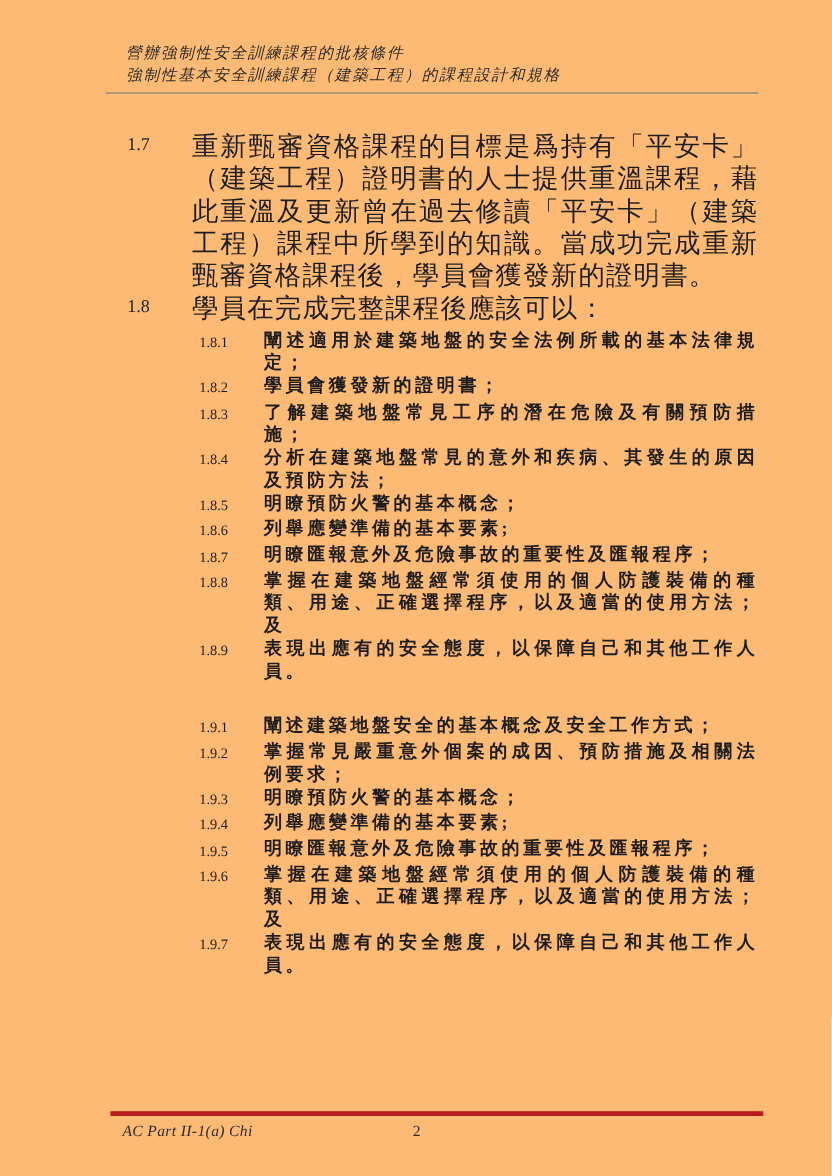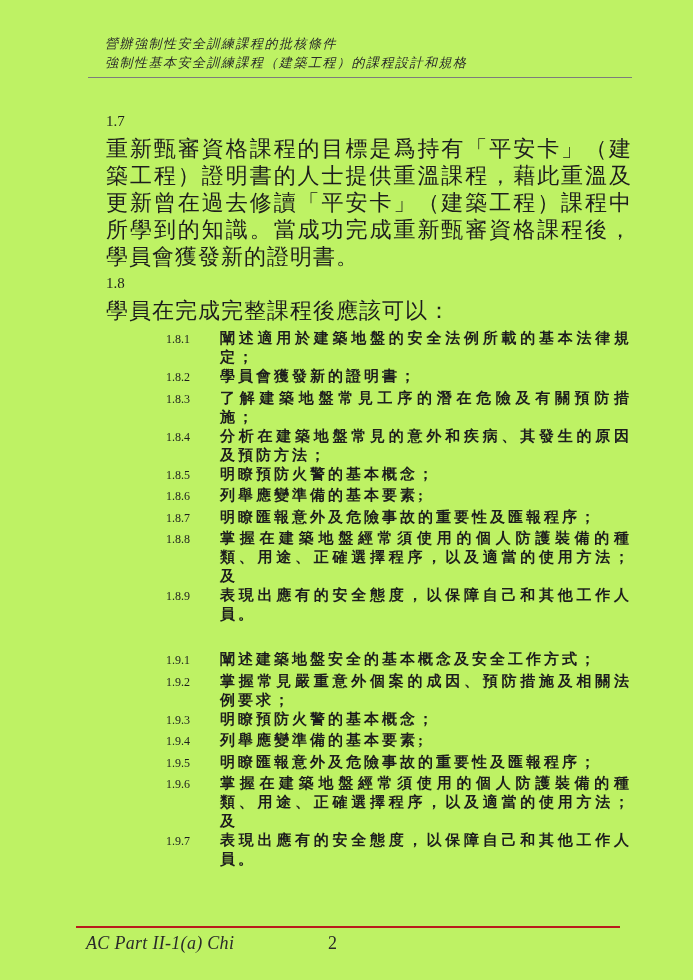--- a/index.html
+++ b/index.html
@@ -1,41 +1,41 @@
 <!DOCTYPE html>
 <html><head>
 <meta charset="utf-8">
 <title>Document</title>
 <style>
   html, body { margin: 0; padding: 0; background: #ffffff; }
   .page {
     position: relative;
     width: 693px;
     height: 980px;
-    background: #bef264;
+    background: #fdba74;
     color: #1d1d1d;
     font-family: "Liberation Serif", "DejaVu Serif", serif;
     overflow: hidden;
   }
   .content { margin-left: 88px; width: 544px; }
 
   
   .doc-header {
     padding: 34px 0 0 17px;
     font-size: 13px;
     line-height: 19px;
     font-style: italic;
     letter-spacing: 1.5px;
     color: #2a2a2a;
   }
   .header-rule { margin-top: 5px; border-top: 1px solid #7d7d7d; height: 0; }
 
   
   .sec { padding-left: 18px; }
-  .sec-head { display: flex; flex-direction: column; }
+  .sec-head { display: flex; }
   .sec-num {
     width: 54px; flex: none;
     font-size: 15px; line-height: 27px;
   }
   .sec-text {
     flex: 1;
     font-size: 22px; line-height: 27px;
     letter-spacing: 1px;
     text-align: justify;
   }
@@ -53,25 +53,25 @@
     flex: 1;
     font-size: 15px; line-height: 19px;
     letter-spacing: 3px;
     text-align: justify;
     font-weight: bold;
   }
 
   
   .doc-footer {
     position: absolute;
-    left: 76px; top: 926px;
+    left: 92px; top: 926px;
     width: 544px;
-    border-top: 2px solid #b91c1c;
+    border-top: 4px solid #b91c1c;
     padding-top: 5px;
-    font-size: 18px;
+    font-size: 13px;
     color: #2a2a2a;
   }
   .footer-left { font-style: italic; padding-left: 10px; letter-spacing: 0.3px; }
   .footer-page { position: absolute; left: 252px; top: 5px; font-style: normal; }
 </style>
 </head>
 <body>
 
 <div class="page">
   <div class="content">

